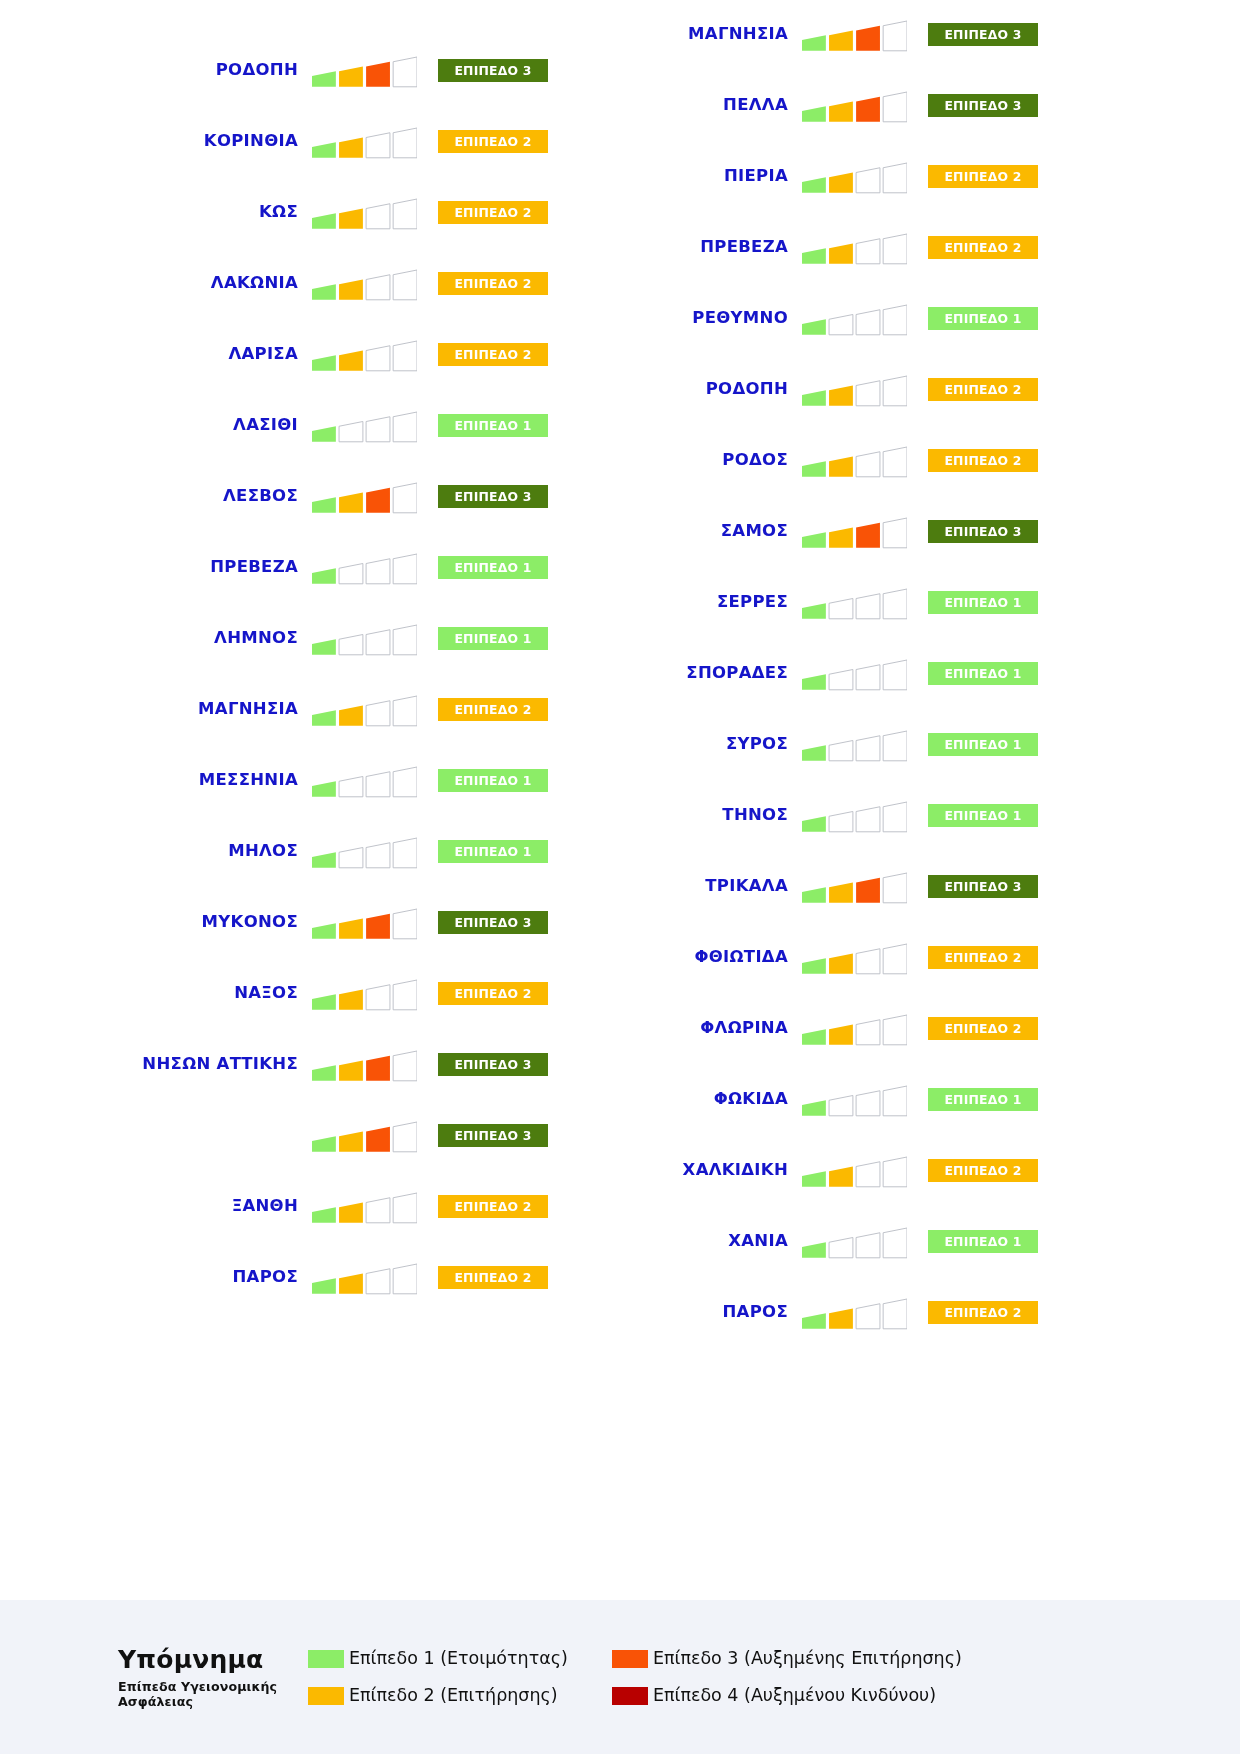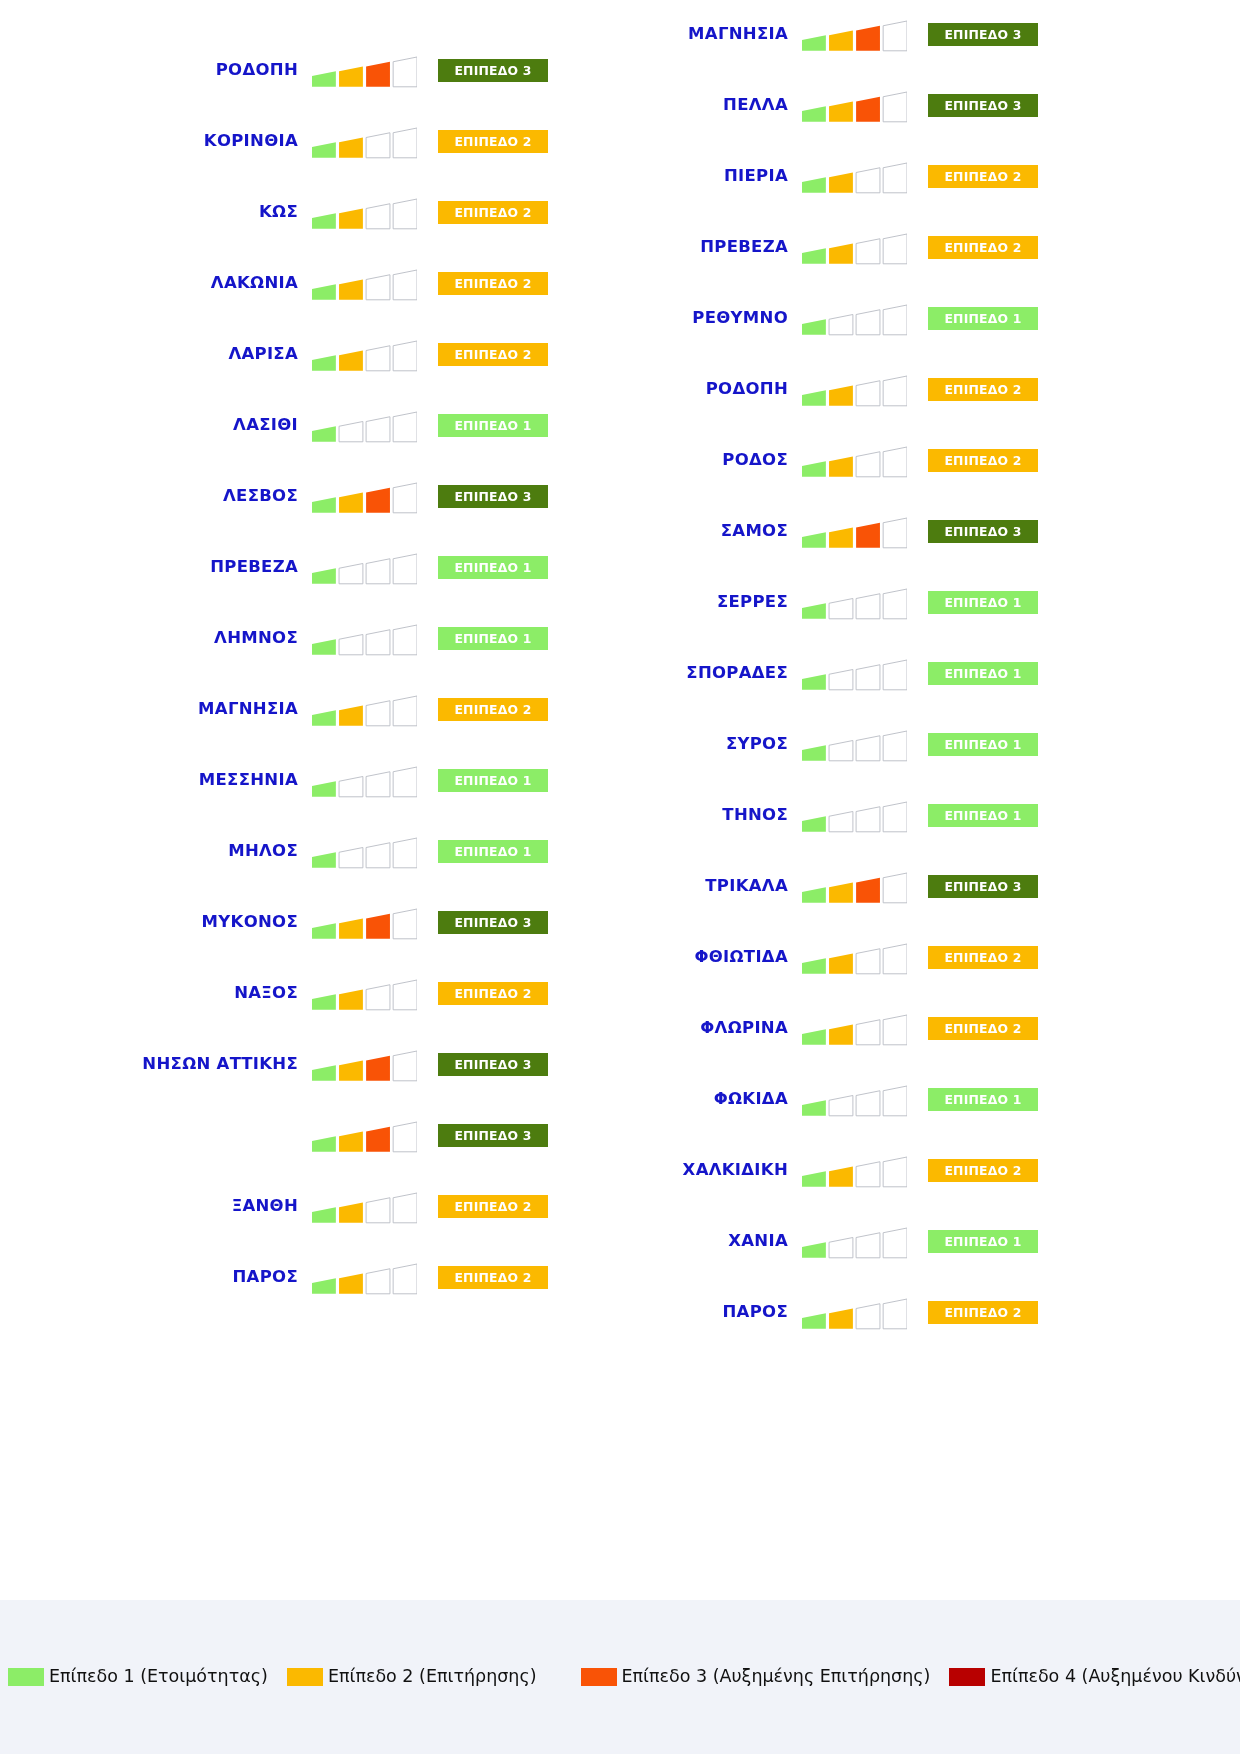--- a/index.html
+++ b/index.html
@@ -102,20 +102,21 @@
     line-height:1.12;
   }
   #legend-subtitle {
     font-size:12.6px;
     font-weight:bold;
     margin-top:5px;
     letter-spacing:0.1px;
   }
   .legend-col {
     display:flex;
+    flex-direction:column;
     justify-content:center;
     gap:19px;
   }
   #legend-col-a { margin-left:  8px; }
   #legend-col-b { margin-left: 44px; }
   .legend-item {
     display:flex;
     align-items:center;
     font-size:17.5px;
     color:#111111;
@@ -577,20 +578,24 @@
             <polygon points="81.15,7.75 105.00,3.00 105.00,32.8 81.15,32.8" fill="#ffffff" stroke="#b9bcc4" stroke-width="0.9"></polygon>
           </svg>
         </div>
         <div class="badge lvl2">ΕΠΙΠΕΔΟ 2</div>
       </div>
     </div>
 </div>
 
 <div id="legend">
   <div id="legend-inner">
+    <div id="legend-title-block">
+      <div id="legend-title">Υπόμνημα</div>
+      <div id="legend-subtitle">Επίπεδα Υγειονομικής Ασφάλειας</div>
+    </div>
     <div class="legend-col" id="legend-col-a">
         <div class="legend-item">
           <span class="swatch" style="background: rgb(140, 237, 103);"></span>
           <span>Επίπεδο 1 (Ετοιμότητας)</span>
         </div>
         <div class="legend-item">
           <span class="swatch" style="background: rgb(251, 185, 0);"></span>
           <span>Επίπεδο 2 (Επιτήρησης)</span>
         </div>
       </div>

